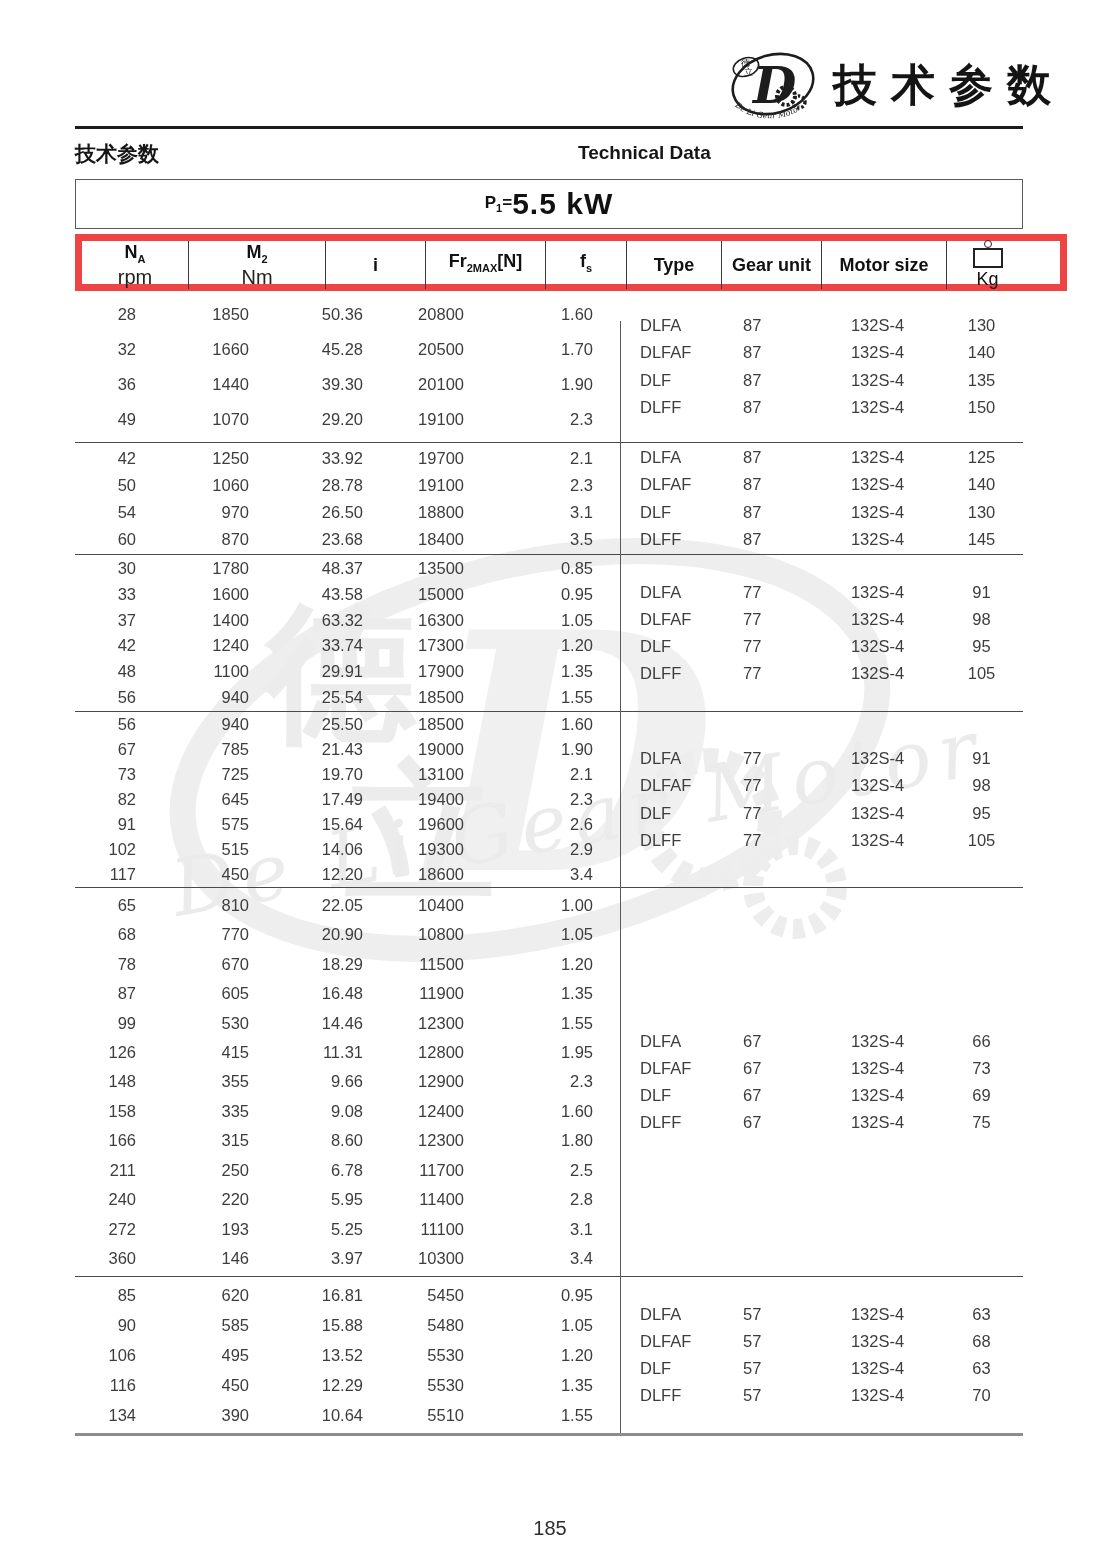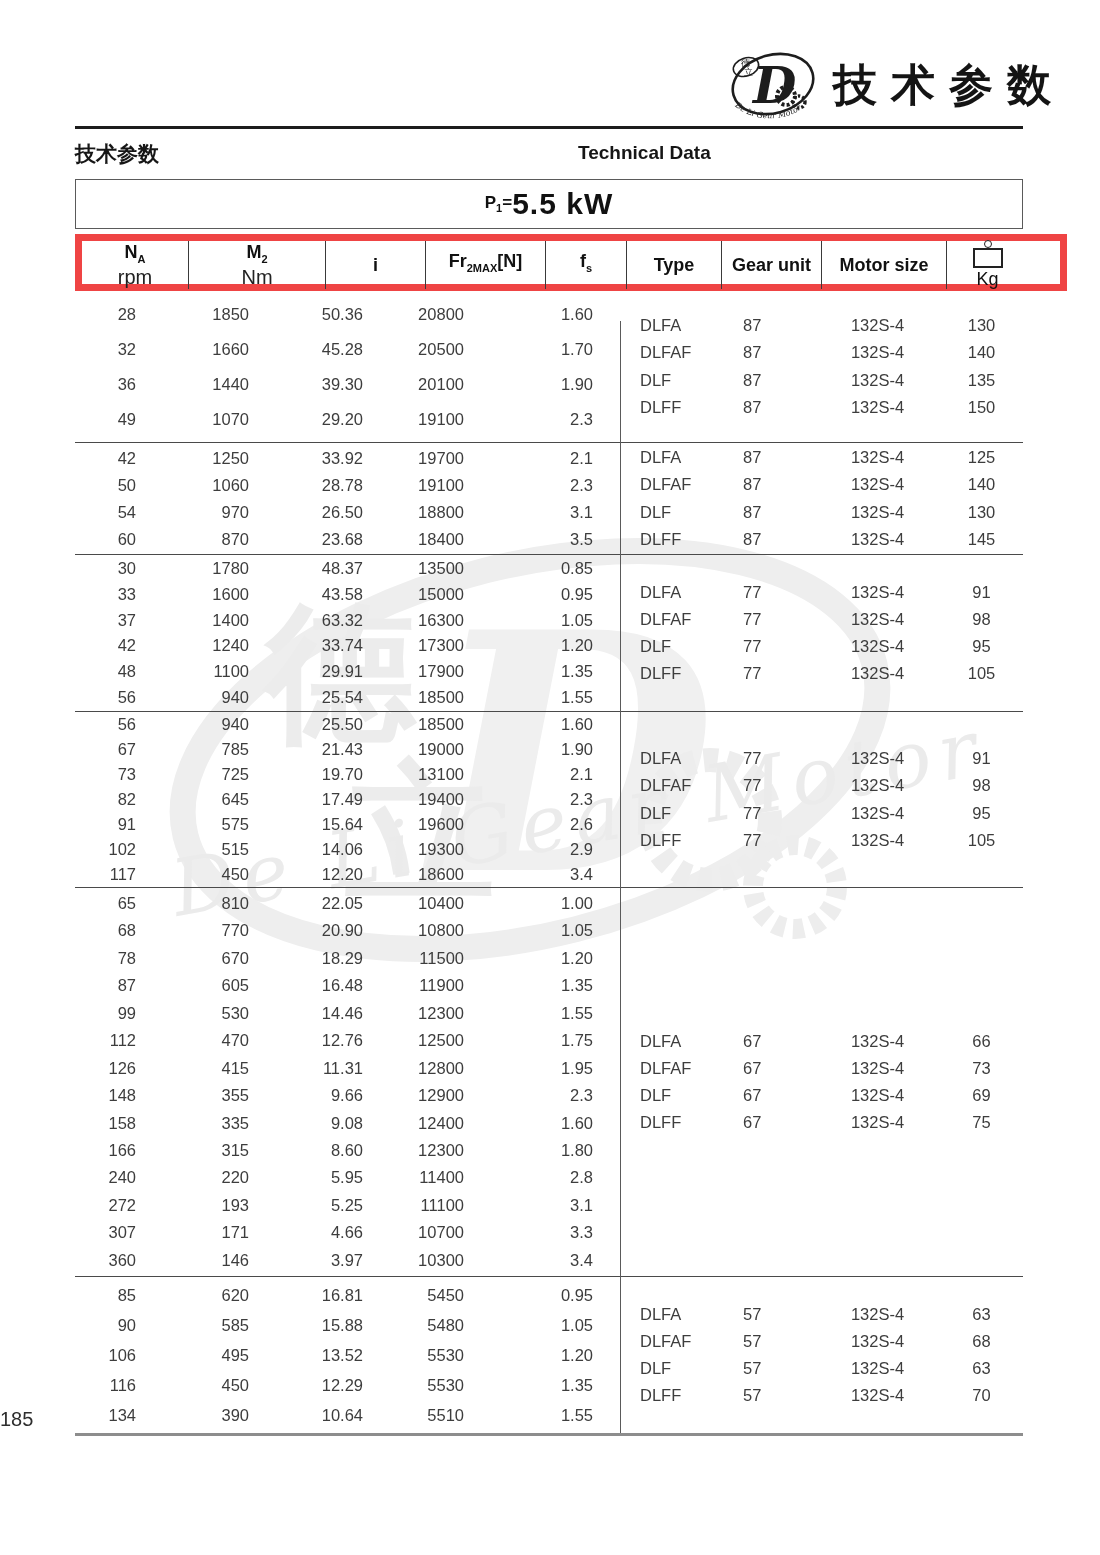--- a/index.html
+++ b/index.html
@@ -56,21 +56,21 @@
   .c-m2{text-align:right;padding-right:69px;}
   .c-i{text-align:right;padding-right:55px;}
   .c-fr{text-align:right;padding-right:75px;}
   .c-fs{text-align:right;padding-right:27px;}
   .c-type{padding-left:20px;}
   .c-gear{padding-left:28px;}
   .c-motor{text-align:center;}
   .c-kg{text-align:center;}
   
   .bottom-rule{position:absolute;left:75px;top:1433px;width:948px;height:3px;background:#8d8d8d;}
-  .page-num{position:absolute;left:0;top:1408px;width:1100px;
+  .page-num{position:absolute;left:0;top:1517px;width:1100px;text-align:center;
             font-size:20px;color:#2e2e2e;}
 </style>
 </head>
 <body>
 
 <div class="page">
 
   <div class="watermark">
     <svg class="wm-svg" width="780" height="520" viewBox="0 0 780 520">
       <ellipse cx="390" cy="255" rx="355" ry="185" transform="rotate(-14 390 255)" fill="none" stroke="#eeeeee" stroke-width="26"></ellipse>
@@ -451,27 +451,20 @@
               <div class="cell c-fs">1.35</div>
             </div>
             <div class="row">
               <div class="cell c-na">99</div>
               <div class="cell c-m2">530</div>
               <div class="cell c-i">14.46</div>
               <div class="cell c-fr">12300</div>
               <div class="cell c-fs">1.55</div>
             </div>
             <div class="row">
-              <div class="cell c-na">112</div>
-              <div class="cell c-m2">470</div>
-              <div class="cell c-i">12.76</div>
-              <div class="cell c-fr">12500</div>
-              <div class="cell c-fs">1.75</div>
-            </div>
-            <div class="row">
               <div class="cell c-na">126</div>
               <div class="cell c-m2">415</div>
               <div class="cell c-i">11.31</div>
               <div class="cell c-fr">12800</div>
               <div class="cell c-fs">1.95</div>
             </div>
             <div class="row">
               <div class="cell c-na">148</div>
               <div class="cell c-m2">355</div>
               <div class="cell c-i">9.66</div>
@@ -486,41 +479,41 @@
               <div class="cell c-fs">1.60</div>
             </div>
             <div class="row">
               <div class="cell c-na">166</div>
               <div class="cell c-m2">315</div>
               <div class="cell c-i">8.60</div>
               <div class="cell c-fr">12300</div>
               <div class="cell c-fs">1.80</div>
             </div>
             <div class="row">
+              <div class="cell c-na">211</div>
+              <div class="cell c-m2">250</div>
+              <div class="cell c-i">6.78</div>
+              <div class="cell c-fr">11700</div>
+              <div class="cell c-fs">2.5</div>
+            </div>
+            <div class="row">
               <div class="cell c-na">240</div>
               <div class="cell c-m2">220</div>
               <div class="cell c-i">5.95</div>
               <div class="cell c-fr">11400</div>
               <div class="cell c-fs">2.8</div>
             </div>
             <div class="row">
               <div class="cell c-na">272</div>
               <div class="cell c-m2">193</div>
               <div class="cell c-i">5.25</div>
               <div class="cell c-fr">11100</div>
               <div class="cell c-fs">3.1</div>
             </div>
             <div class="row">
-              <div class="cell c-na">307</div>
-              <div class="cell c-m2">171</div>
-              <div class="cell c-i">4.66</div>
-              <div class="cell c-fr">10700</div>
-              <div class="cell c-fs">3.3</div>
-            </div>
-            <div class="row">
               <div class="cell c-na">360</div>
               <div class="cell c-m2">146</div>
               <div class="cell c-i">3.97</div>
               <div class="cell c-fr">10300</div>
               <div class="cell c-fs">3.4</div>
             </div>
           </div>
           <div class="g-right">
             <div class="r-block">
               <div class="row">

